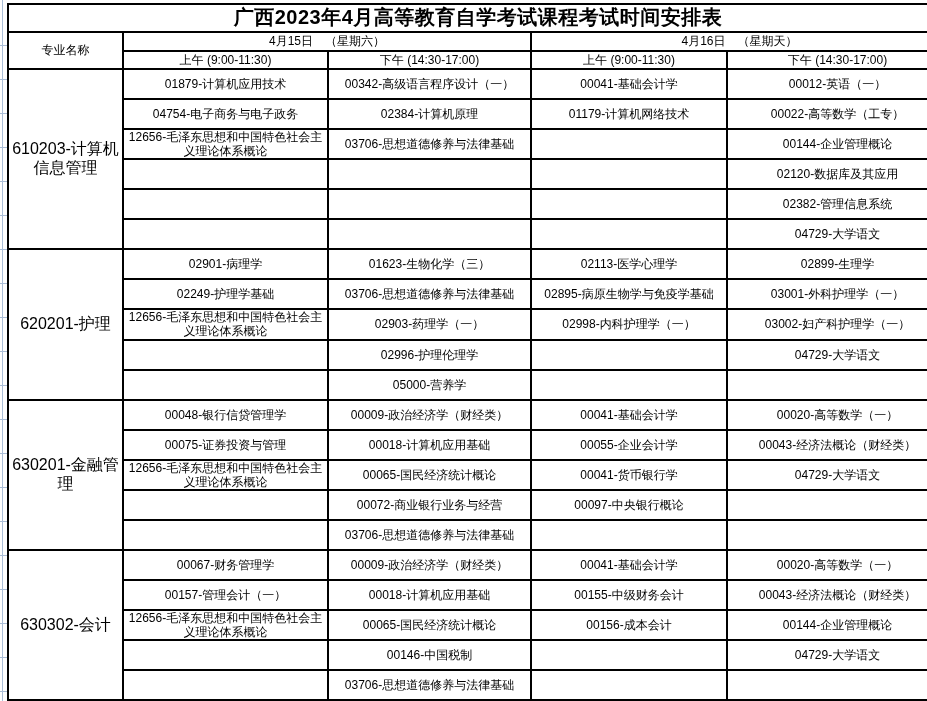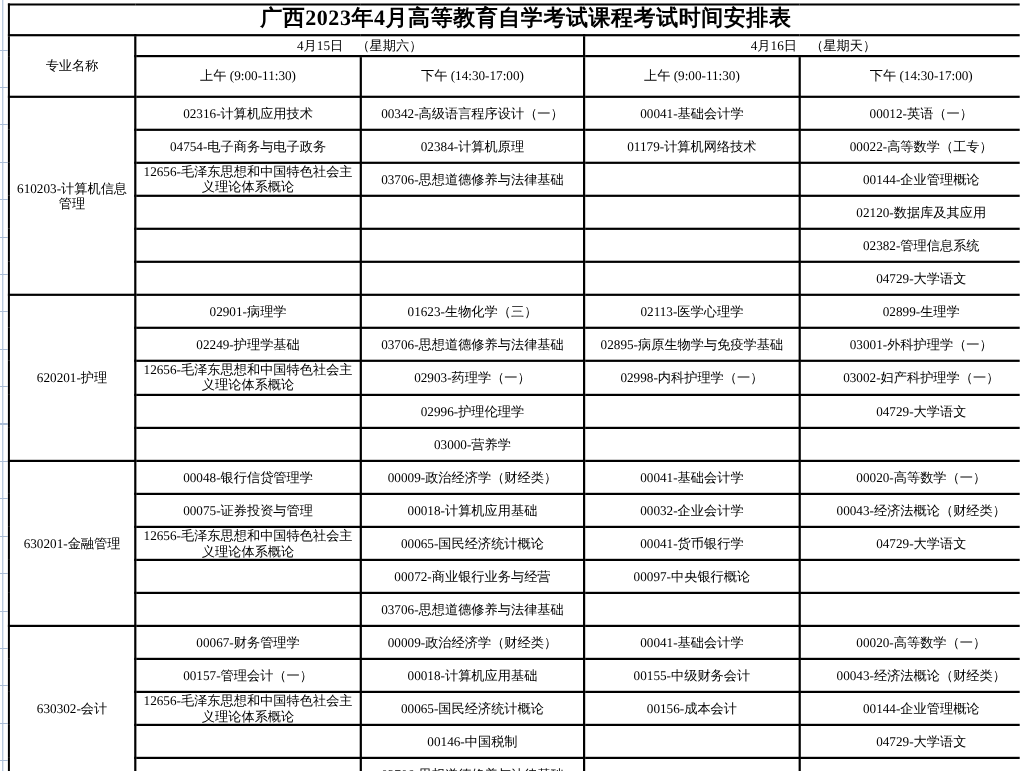--- a/index.html
+++ b/index.html
@@ -10,21 +10,21 @@
     font-family: "Liberation Sans", sans-serif;
     color: #000;
   }
   
   .sheet-strip { position: absolute; left: 0; top: 0; width: 7px; height: 701px; background: #fff; }
   .gridline-v { position: absolute; left: 2px; top: 0; width: 1px; height: 100%; background: #aabdd6; }
   .gridline-ticks {
     position: absolute; left: 0; top: 12px; width: 7px; height: 689px;
     background: repeating-linear-gradient(to bottom, transparent 0 33px, #aabdd6 33px 34px);
   }
-  .table-wrap { position: absolute; left: 7px; top: 3px; width: 920px; height: 698px; overflow: hidden; font-family: Liberation Serif, serif; }
+  .table-wrap { position: absolute; left: 7px; top: 3px; width: 920px; height: 698px; overflow: hidden; }
   table { border-collapse: collapse; table-layout: fixed; width: 940px; }
   col.c-major { width: 115px; }
   col.c-s1 { width: 205px; }
   col.c-s2 { width: 203px; }
   col.c-s3 { width: 196px; }
   col.c-s4 { width: 221px; }
   td {
     border: 2px solid #000;
     text-align: center;
     vertical-align: middle;
@@ -36,24 +36,24 @@
   }
   tr.title-row td {
     height: 28px;
     font-size: 20px;
     font-weight: bold;
     letter-spacing: 0.5px;
     word-break: keep-all;
     white-space: nowrap;
   }
   tr.date-row td { height: 19px; font-size: 12px; }
-  tr.time-row td { height: 37px; font-size: 12px; }
+  tr.time-row td { height: 18px; font-size: 12px; }
   td.major-head { font-size: 12px; }
   tbody.data tr { height: 30px; }
-  td.major-cell { font-size: 12px; }
+  td.major-cell { font-size: 16px; }
 </style>
 </head>
 <body>
 
 <div class="sheet-strip">
   <div class="gridline-v"></div>
   <div class="gridline-ticks"></div>
 </div>
 
 <div class="table-wrap">
@@ -77,21 +77,21 @@
       <tr class="time-row">
         <td>上午  (9:00-11:30)</td>
         <td>下午  (14:30-17:00)</td>
         <td>上午  (9:00-11:30)</td>
         <td>下午  (14:30-17:00)</td>
       </tr>
     </tbody>
     <tbody class="data">
         <tr>
           <td rowspan="6" class="major-cell">610203-计算机信息管理</td>
-          <td>02316-计算机应用技术</td>
+          <td>01879-计算机应用技术</td>
           <td>00342-高级语言程序设计（一）</td>
           <td>00041-基础会计学</td>
           <td>00012-英语（一）</td>
         </tr>
         <tr>
           <td>04754-电子商务与电子政务</td>
           <td>02384-计算机原理</td>
           <td>01179-计算机网络技术</td>
           <td>00022-高等数学（工专）</td>
         </tr>
@@ -139,35 +139,35 @@
           <td>03002-妇产科护理学（一）</td>
         </tr>
         <tr>
           <td></td>
           <td>02996-护理伦理学</td>
           <td></td>
           <td>04729-大学语文</td>
         </tr>
         <tr>
           <td></td>
-          <td>03000-营养学</td>
+          <td>05000-营养学</td>
           <td></td>
           <td></td>
         </tr>
         <tr>
           <td rowspan="5" class="major-cell">630201-金融管理</td>
           <td>00048-银行信贷管理学</td>
           <td>00009-政治经济学（财经类）</td>
           <td>00041-基础会计学</td>
           <td>00020-高等数学（一）</td>
         </tr>
         <tr>
           <td>00075-证券投资与管理</td>
           <td>00018-计算机应用基础</td>
-          <td>00032-企业会计学</td>
+          <td>00055-企业会计学</td>
           <td>00043-经济法概论（财经类）</td>
         </tr>
         <tr>
           <td>12656-毛泽东思想和中国特色社会主义理论体系概论</td>
           <td>00065-国民经济统计概论</td>
           <td>00041-货币银行学</td>
           <td>04729-大学语文</td>
         </tr>
         <tr>
           <td></td>

